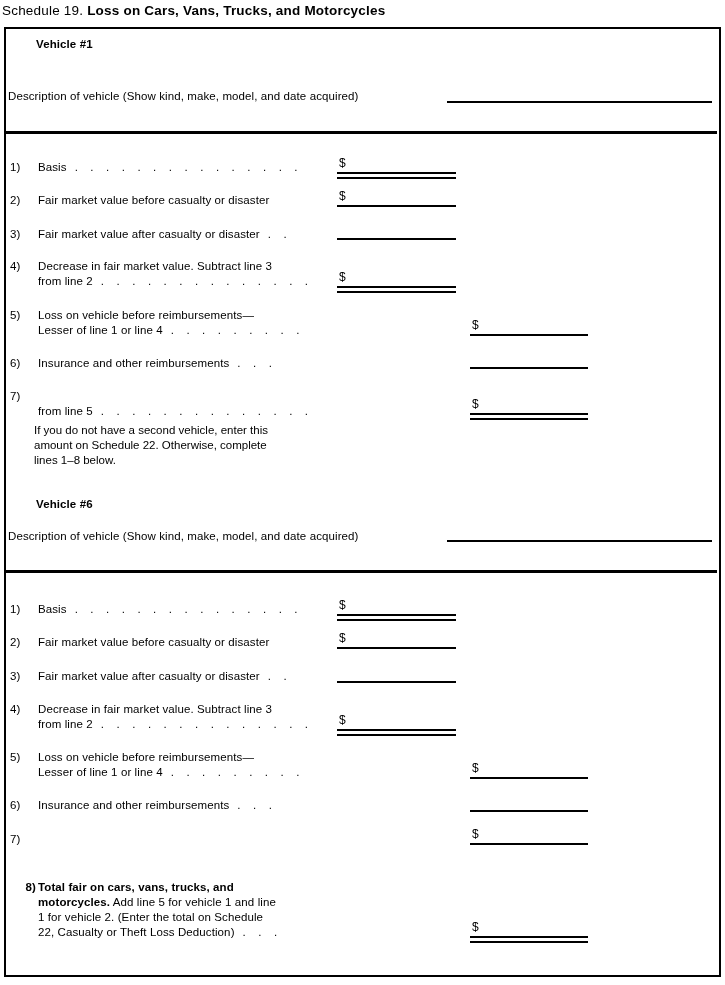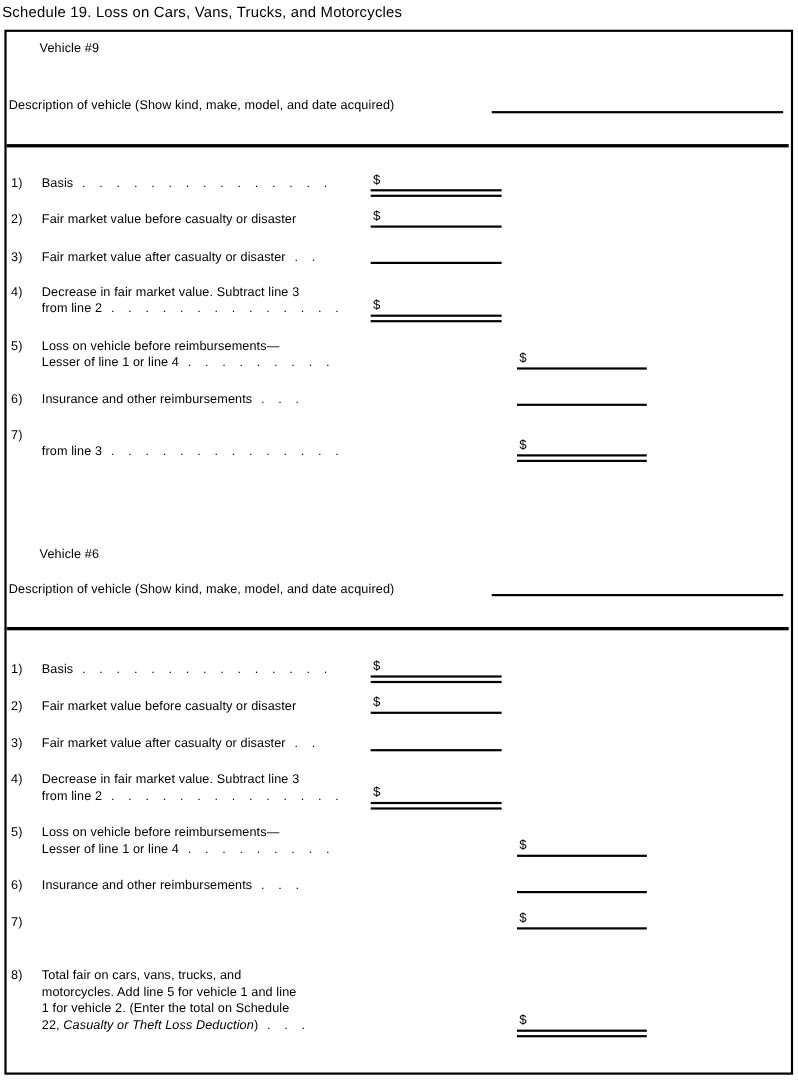--- a/index.html
+++ b/index.html
@@ -1,22 +1,22 @@
 <!DOCTYPE html>
 <html><head>
 <meta charset="utf-8">
 <style>
   html,body{margin:0;padding:0;background:#ffffff;}
   .page{position:relative;width:725px;height:985px;background:#ffffff;color:#000;
         font-family:"Liberation Sans", sans-serif;overflow:hidden;}
   .abs{position:absolute;}
   .t{font-size:11.5px;line-height:15px;letter-spacing:0.1px;white-space:nowrap;}
   .title{font-size:13.5px;letter-spacing:0.2px;white-space:nowrap;}
-  .bold{font-weight:normal;}
-  .italic{font-style:italic;}
+  .bold{font-weight:bold;text-align:right;}
+  .italic{}
   .box{border:2px solid #000;}
   .sep{background:#000;height:3px;}
   .rule{background:#000;height:2px;}
   .thin{background:#000;height:2px;}
   .num{width:26px;}
   .lbl{width:308px;}
   .dots{letter-spacing:12.5px;margin-left:8px;font-size:11.5px;}
   .dollar{font-size:12px;line-height:13px;}
   .note{font-size:11.5px;line-height:15px;}
 </style>
@@ -25,21 +25,21 @@
 
 <div class="page">
 
   <div class="abs title" style="left:2px;top:3px;">
     <span>Schedule 19.</span>
     <span class="bold">Loss on Cars, Vans, Trucks, and Motorcycles</span>
   </div>
 
   <div class="abs box" style="left:4px;top:27px;width:713px;height:946px;"></div>
 
-  <div class="abs t bold" style="left:36px;top:37px;">Vehicle #9</div>
+  <div class="abs t bold" style="left:36px;top:37px;">Vehicle #1</div>
 
   <div class="abs t" style="left:8px;top:89px;">Description of vehicle (Show kind, make, model, and date acquired)</div>
   <div class="abs thin" style="left:447px;top:101px;width:265px;"></div>
 
   <div class="abs sep" style="left:6px;top:131px;width:711px;"></div>
 
   <div class="abs t num" style="left:10px;top:160px;">1)</div>
   <div class="abs t lbl" style="left:38px;top:160px;">
     <span>Basis</span><span class="dots">...............</span>
   </div>
@@ -79,26 +79,31 @@
 
   <div class="abs t num" style="left:10px;top:356px;">6)</div>
   <div class="abs t lbl" style="left:38px;top:356px;">
     <span>Insurance and other reimbursements</span><span class="dots">...</span>
   </div>
   <div class="abs rule" style="left:470px;top:367px;width:118px;"></div>
 
   <div class="abs t num" style="left:10px;top:389px;">7)</div>
   <div class="abs t lbl" style="left:38px;top:389px;">
     <br>
-    <span>from line 3</span><span class="dots">..............</span>
+    <span>from line 5</span><span class="dots">..............</span>
   </div>
   <span class="abs dollar" style="left:472px;top:398px;">$</span>
   <div class="abs rule" style="left:470px;top:413px;width:118px;"></div>
   <div class="abs rule" style="left:470px;top:418px;width:118px;"></div>
 
+  <div class="abs note" style="left:34px;top:423px;">
+    <span>If you do not have a second vehicle, enter this</span><br>
+    <span>amount on Schedule 22. Otherwise, complete</span><br>
+    <span>lines 1–8 below.</span>
+  </div>
 
   <div class="abs t bold" style="left:36px;top:497px;">Vehicle #6</div>
 
   <div class="abs t" style="left:8px;top:529px;">Description of vehicle (Show kind, make, model, and date acquired)</div>
   <div class="abs thin" style="left:447px;top:540px;width:265px;"></div>
 
   <div class="abs sep" style="left:6px;top:570px;width:711px;"></div>
 
   <div class="abs t num" style="left:10px;top:602px;">1)</div>
   <div class="abs t lbl" style="left:38px;top:602px;">

